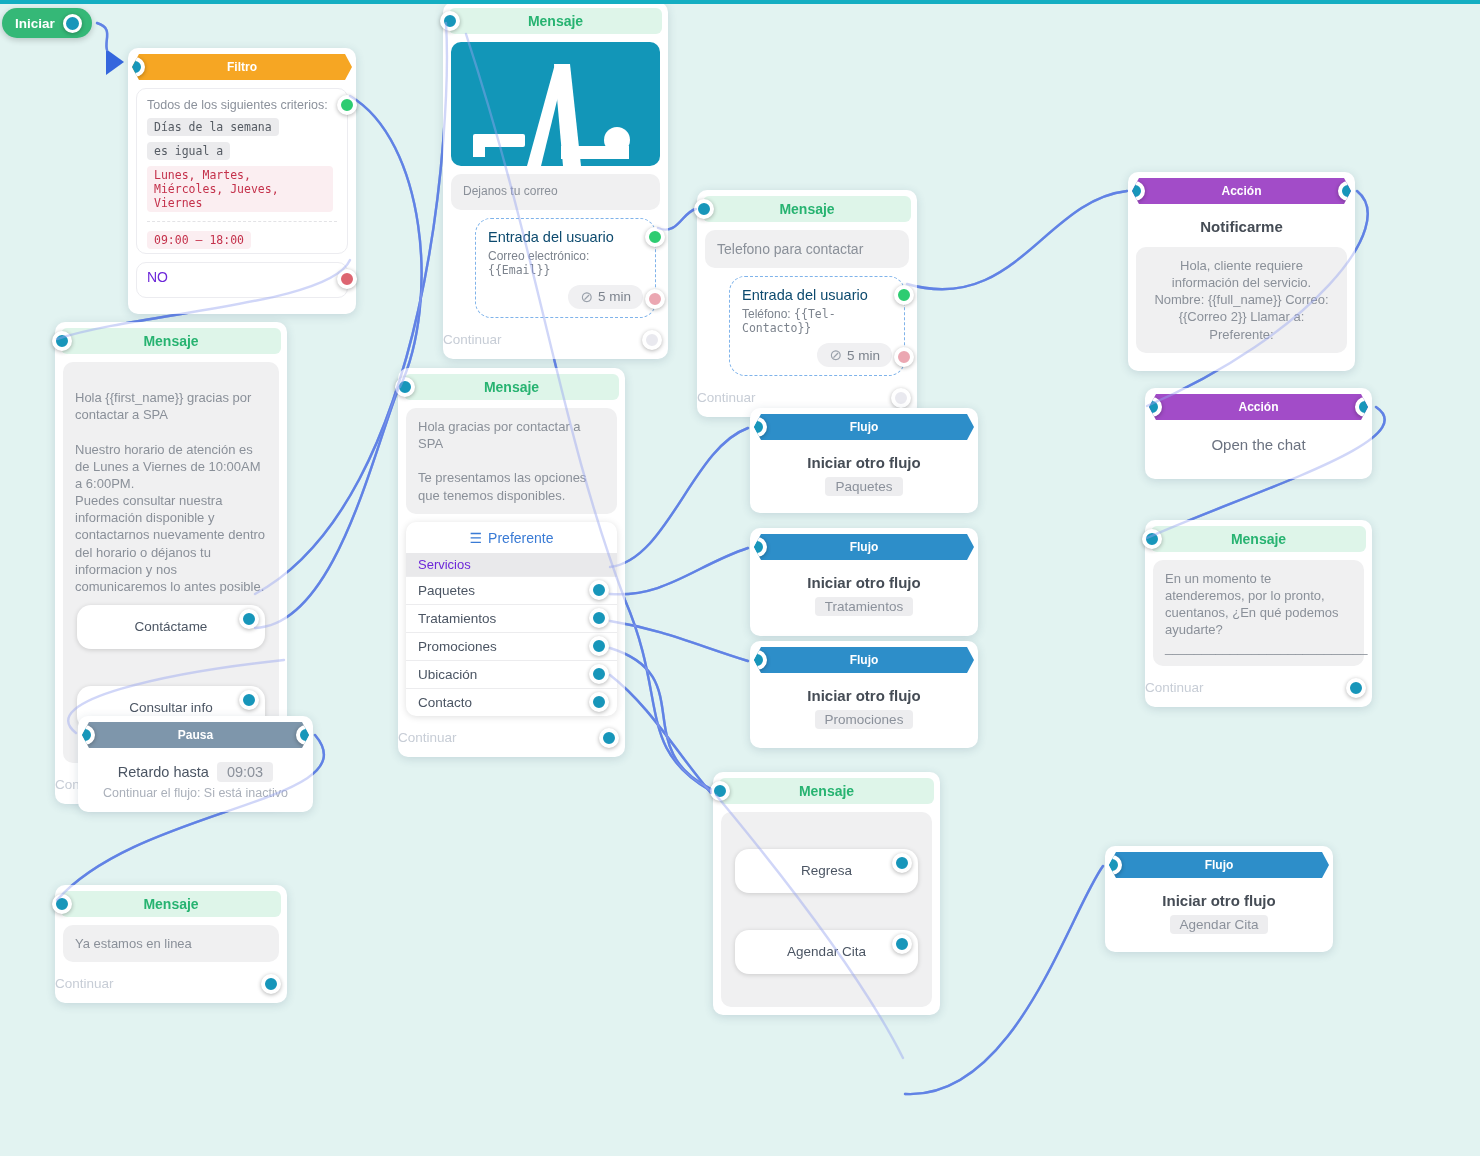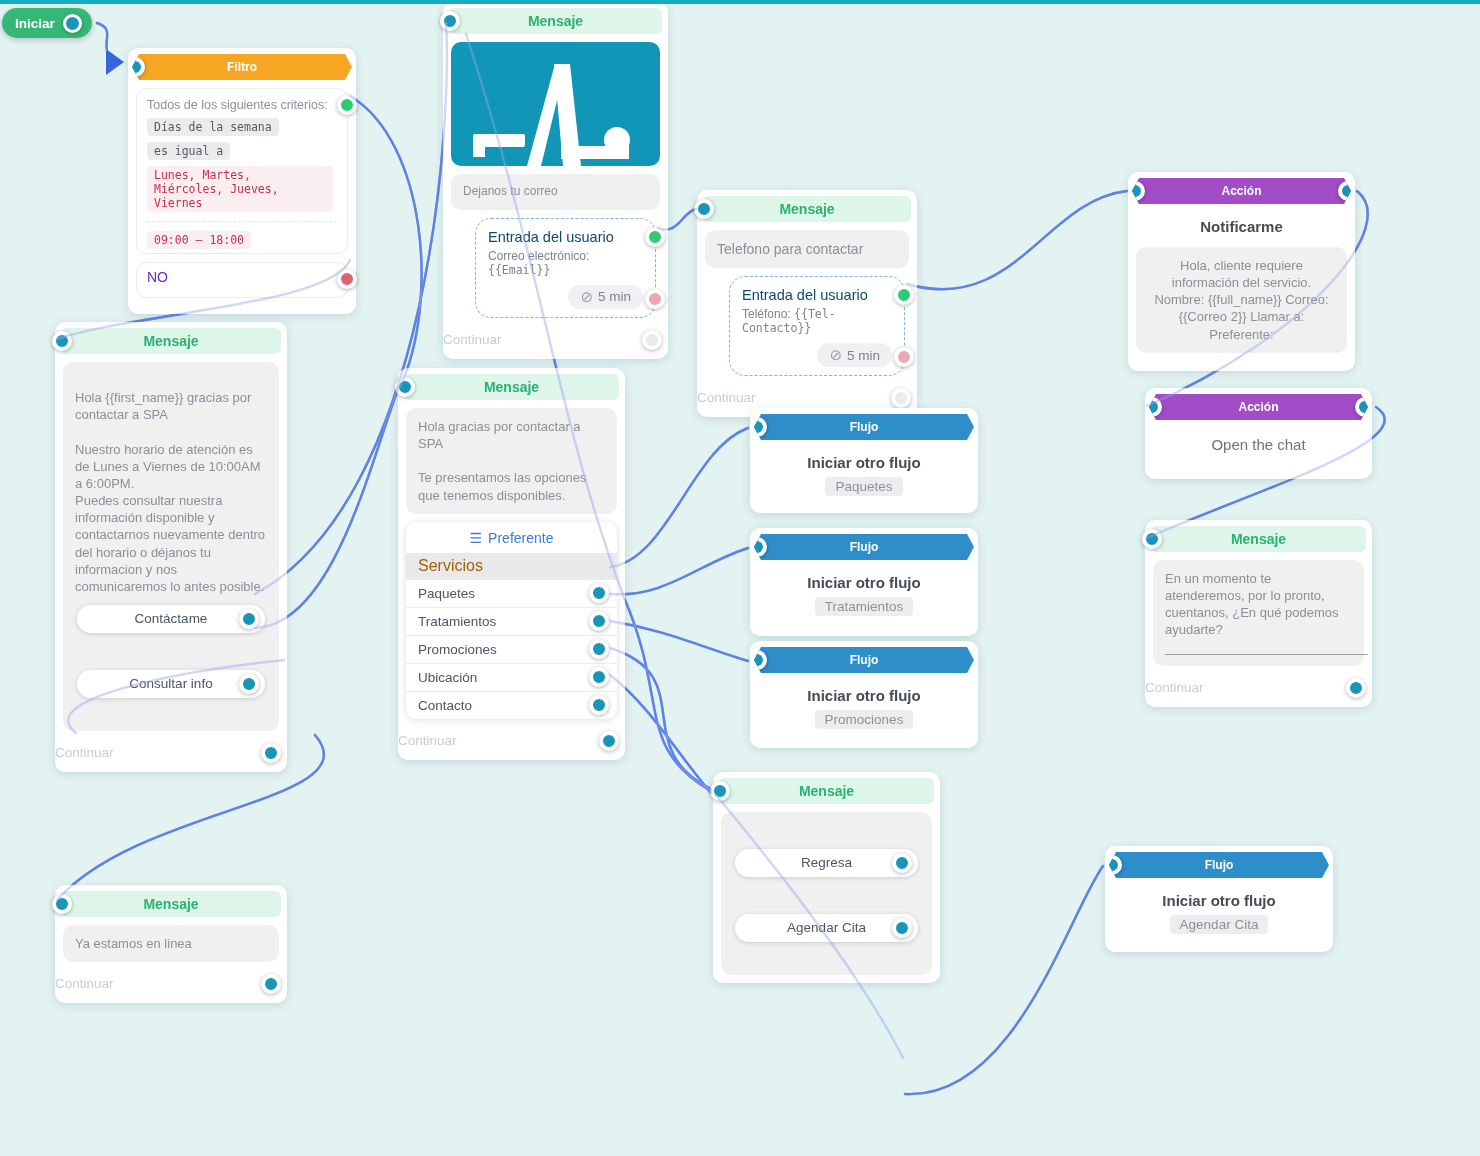--- a/index.html
+++ b/index.html
@@ -52,28 +52,28 @@
   .mono{font-family:"DejaVu Sans Mono", monospace;font-size:11.5px}
   .timeout-row{display:flex;justify-content:flex-end;margin-top:6px}
   .timeout{display:flex;align-items:center;gap:5px;background:#f0f0f2;border-radius:13px;
         padding:3px 12px;color:#7c838d;font-size:13.5px}
   .timeout .glyph{color:#9aa1ab;font-size:15px}
 
   .cont{position:relative;color:#c7cdd6;font-size:13.5px;padding:6px 28px 12px 0}
   .cont .port{right:6px;top:4px}
 
   .wbtn{position:relative;background:#fff;border-radius:14px;box-shadow:0 1px 5px rgba(0,0,0,.16);
-        height:28px;display:flex;align-items:center;justify-content:center;
+        height:44px;display:flex;align-items:center;justify-content:center;
         color:#4b5563;font-size:13.5px;margin:10px 2px;cursor:pointer}
   .wbtn .port{right:6px;top:4px}
 
   .menu{background:#fff;border-radius:10px;box-shadow:0 1px 7px rgba(0,0,0,.13);margin:8px}
   .menu-head{display:flex;align-items:center;justify-content:center;gap:6px;color:#3a7bd5;
         font-size:14px;padding:8px 0 7px 0}
-  .menu-section{background:#e9e9eb;color:#a16207;font-size:16px;padding:4px 12px}
+  .menu-section{background:#e9e9eb;color:#6d28d9;font-size:13px;padding:4px 12px}
   .mitem{position:relative;padding:6px 12px;font-size:13.5px;color:#4b5563;border-top:1px solid #ececee}
   .mitem .port{right:8px;top:3px}
 
   .center-line{text-align:center;color:#454c55;font-size:15px;font-weight:bold;padding:8px 0 4px 0}
   .center-sub{text-align:center;color:#6b7280;font-size:15px;padding:10px 0}
   .ctag-wrap{text-align:center;padding:2px 0 14px 0}
   .ctag{display:inline-block;background:#ededef;border-radius:4px;color:#8b919b;
         font-size:13.5px;padding:2px 10px}
   .gbox-center{text-align:center;white-space:pre-line}
   .pausa-row{display:flex;align-items:center;justify-content:center;gap:8px;
@@ -323,20 +323,32 @@
 
   <div class="node" style="left:750px;top:641px;width:228px;height:107px">
     <div class="hdr-ribbon hdr-flujo">
       <span class="port p-teal" style="left:-7px;top:3px"></span>
       <span>Flujo</span>
     </div>
     <div class="center-line">Iniciar otro flujo</div>
     <div class="ctag-wrap"><span class="ctag">Promociones</span></div>
   </div>
 
+  <div class="node" style="left:78px;top:716px;width:235px">
+    <div class="hdr-ribbon hdr-pausa">
+      <span class="port p-teal" style="left:-7px;top:3px"></span>
+      <span class="port p-teal" style="right:-7px;top:3px"></span>
+      <span>Pausa</span>
+    </div>
+    <div class="pausa-row">
+      <span>Retardo hasta</span>
+      <span class="ctag" style="font-size:14.5px">09:03</span>
+    </div>
+    <div class="pausa-sub">Continuar el flujo: Si está inactivo</div>
+  </div>
 
   <div class="node" style="left:55px;top:885px;width:232px">
     <div class="hdr-msg">
       <span class="port p-teal in-left"></span>
       <span>Mensaje</span>
     </div>
     <div class="gbox">Ya estamos en linea</div>
     <div class="cont">
       <span>Continuar</span>
       <span class="port p-teal"></span>

